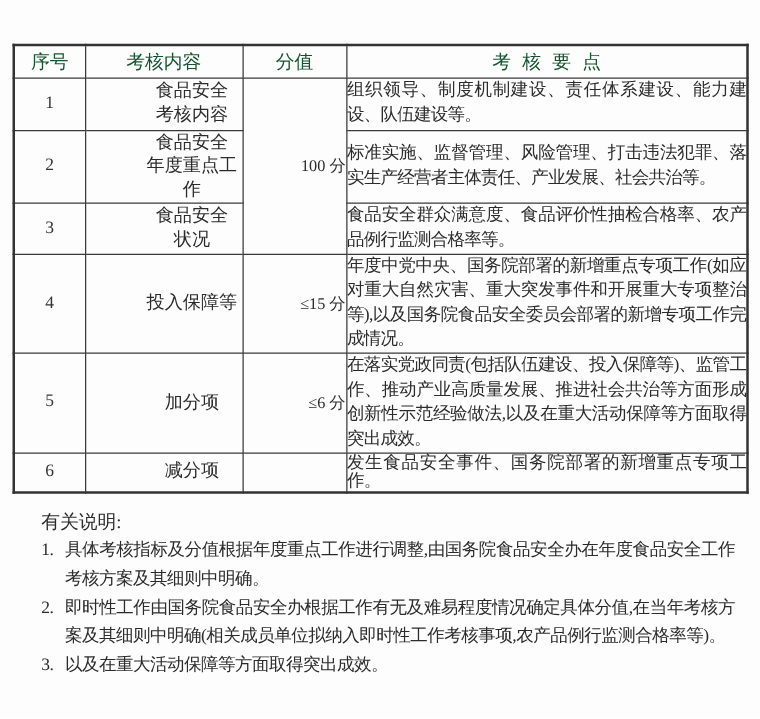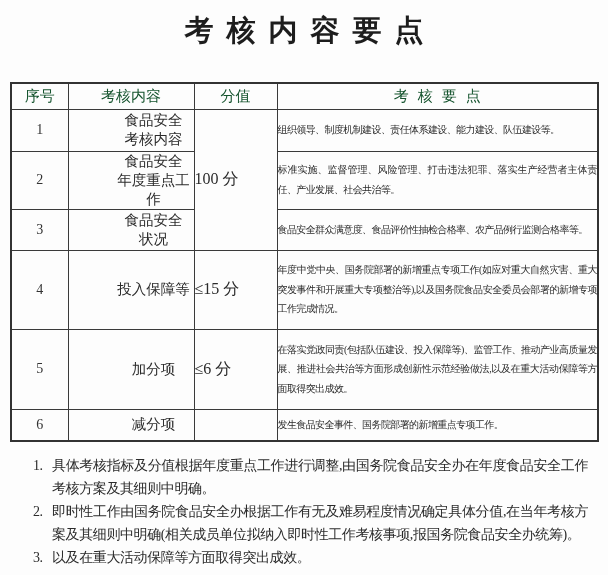--- a/index.html
+++ b/index.html
@@ -66,25 +66,25 @@
   td.content-cell {
     text-align: center;
     font-size: 14.5px;
   }
   td.content-cell span {
     display: block;
     line-height: 19px;
     margin-left: 45px;
   }
   td.score-cell {
-    text-align: left;
-    font-size: 16px;
+    text-align: right;
+    font-size: 13px;
   }
   td.points-cell {
-    font-size: 10px;
+    font-size: 14px;
     letter-spacing: -0.6px;
     line-height: 20px;
     text-align: justify;
     padding: 1px 5px 1px 6px;
   }
   tr.r4 td.points-cell,
   tr.r5 td.points-cell {
     line-height: 19.5px;
   }
   tr.r6 td.points-cell {
@@ -110,21 +110,20 @@
   .note-text {
     flex: 1;
     text-align: justify;
   }
 </style>
 </head>
 <body>
 
 <div class="page">
 
-  <h1 class="title">考核内容要点</h1>
 
   <table class="assessment">
     <colgroup>
       <col style="width:57px">
       <col style="width:126px">
       <col style="width:83px">
       <col style="width:321px">
     </colgroup>
     <tbody>
       <tr class="hrow">
@@ -185,27 +184,28 @@
         <td class="content-cell">
           <span>减分项</span>
         </td>
         <td class="score-cell"></td>
         <td class="points-cell">发生食品安全事件、国务院部署的新增重点专项工作。</td>
       </tr>
     </tbody>
   </table>
 
   <div class="notes">
+    <div class="notes-heading">有关说明:</div>
     <div class="note-item">
       <span class="note-num">1.</span>
       <span class="note-text">具体考核指标及分值根据年度重点工作进行调整,由国务院食品安全办在年度食品安全工作考核方案及其细则中明确。</span>
     </div>
     <div class="note-item">
       <span class="note-num">2.</span>
-      <span class="note-text">即时性工作由国务院食品安全办根据工作有无及难易程度情况确定具体分值,在当年考核方案及其细则中明确(相关成员单位拟纳入即时性工作考核事项,报国务院食品安全办统筹)。</span>
+      <span class="note-text">即时性工作由国务院食品安全办根据工作有无及难易程度情况确定具体分值,在当年考核方案及其细则中明确(相关成员单位拟纳入即时性工作考核事项,农产品例行监测合格率等)。</span>
     </div>
     <div class="note-item">
       <span class="note-num">3.</span>
       <span class="note-text">以及在重大活动保障等方面取得突出成效。</span>
     </div>
   </div>
 
 </div>
 
 </body></html>

